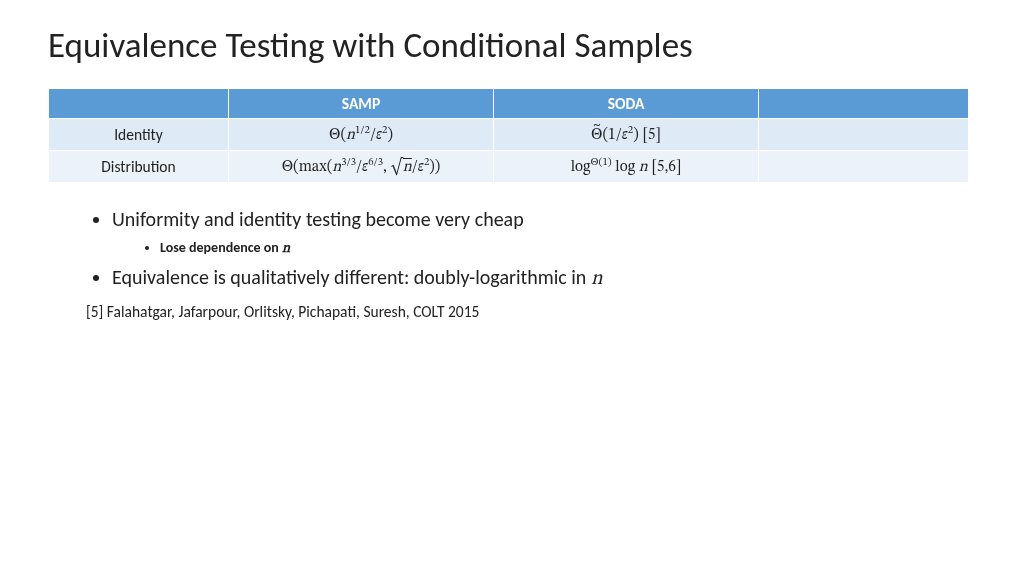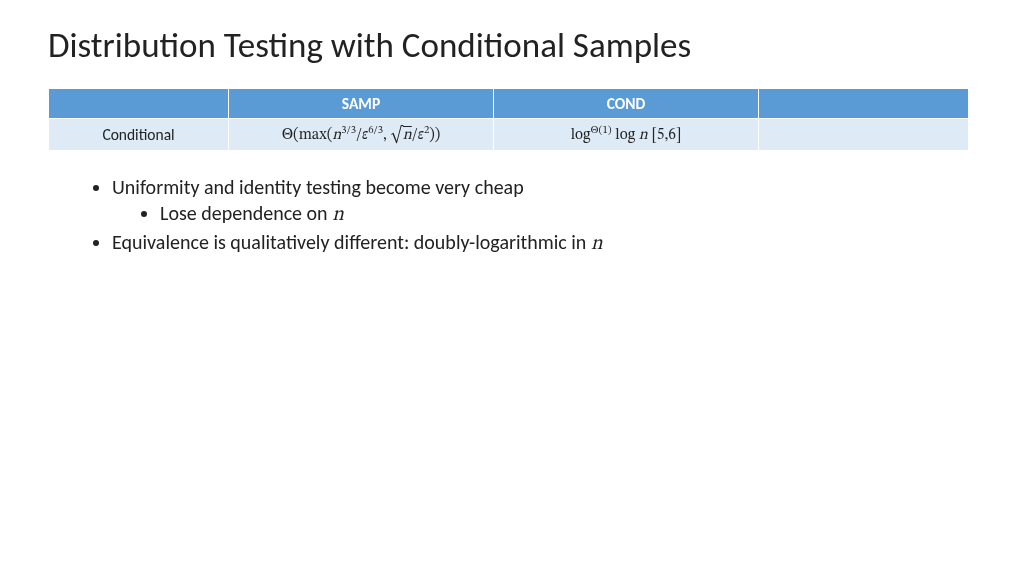--- a/index.html
+++ b/index.html
@@ -38,26 +38,27 @@
   table.data col.c1 { width: 180px; }
   table.data col.c2 { width: 265px; }
   table.data col.c3 { width: 265px; }
   table.data col.c4 { width: 210px; }
 
   ul.bullets {
     margin: 24px 0 10px 0;
     padding-left: 64px;
     font-size: 20px;
   }
-  ul.bullets li { margin: 2px 0; }
+  ul.bullets li { margin: 8px 0; }
   ul.sub {
     list-style: disc;
     padding-left: 48px;
     margin: 2px 0;
-    font-size: 20px;
+    font-size: 14px;
+    font-weight: bold;
   }
   .refs {
     font-size: 15.5px;
     margin-top: 10px;
     padding-left: 38px;
     line-height: 1.28;
   }
   .math { font-family: "Cambria Math", "STIX Two Math", "Times New Roman", serif; }
   sup   { font-size: 0.7em; vertical-align: super; }
   .tilde-over { position: relative; display: inline-block; }
@@ -71,49 +72,56 @@
   }
   .sqrt  { text-decoration: overline; }
   .eps::before { content: "\1D700"; }   
   .theta::before { content: "\0398"; }  
   .Omega::before { content: "\03A9"; }  
   .ital  { font-style: italic; }
 </style>
 </head>
 <body>
 
-<h1 class="title">Distribution Testing with Conditional Samples</h1>
+<h1 class="title">Equivalence Testing with Conditional Samples</h1>
 
 <table class="data">
   <colgroup>
       <col class="c1">
       <col class="c2">
       <col class="c3">
       <col class="c4">
     </colgroup>
   <thead>
     <tr>
       <th></th>
       <th>SAMP</th>
-      <th>COND</th>
+      <th>SODA</th>
       <th></th>
     </tr>
   </thead>
   <tbody>
     <tr>
-      <td>Conditional</td>
+      <td>Identity</td>
+      <td class="math"><span class="theta"></span>(<span class="ital">n</span><sup>1/2</sup>/<span class="eps"></span><sup>2</sup>)</td>
+      <td class="math"><span class="tilde-over"><span class="theta"></span></span>(1/<span class="eps"></span><sup>2</sup>) [5]</td>
+      <td></td>
+    </tr>
+    <tr>
+      <td>Distribution</td>
       <td class="math"><span class="theta"></span>(max(<span class="ital">n</span><sup>3/3</sup>/<span class="eps"></span><sup>6/3</sup>, √<span class="sqrt"><span class="ital">n</span></span>/<span class="eps"></span><sup>2</sup>))</td>
       <td class="math">log<sup><span class="theta"></span>(1)</sup> log <span class="ital">n</span> [5,6]</td>
       <td></td>
     </tr>
   </tbody>
 </table>
 
 <ul class="bullets">
   <li>Uniformity and identity testing become very cheap</li>
   <ul class="sub">
     <li>Lose dependence on <span class="math ital">n</span></li>
   </ul>
   <li>Equivalence is qualitatively different: doubly-logarithmic in <span class="math ital">n</span></li>
 </ul>
 
 <div class="refs">
+  <div>[5] Falahatgar, Jafarpour, Orlitsky, Pichapati, Suresh, COLT 2015</div>
 </div>
 
 </body></html>

